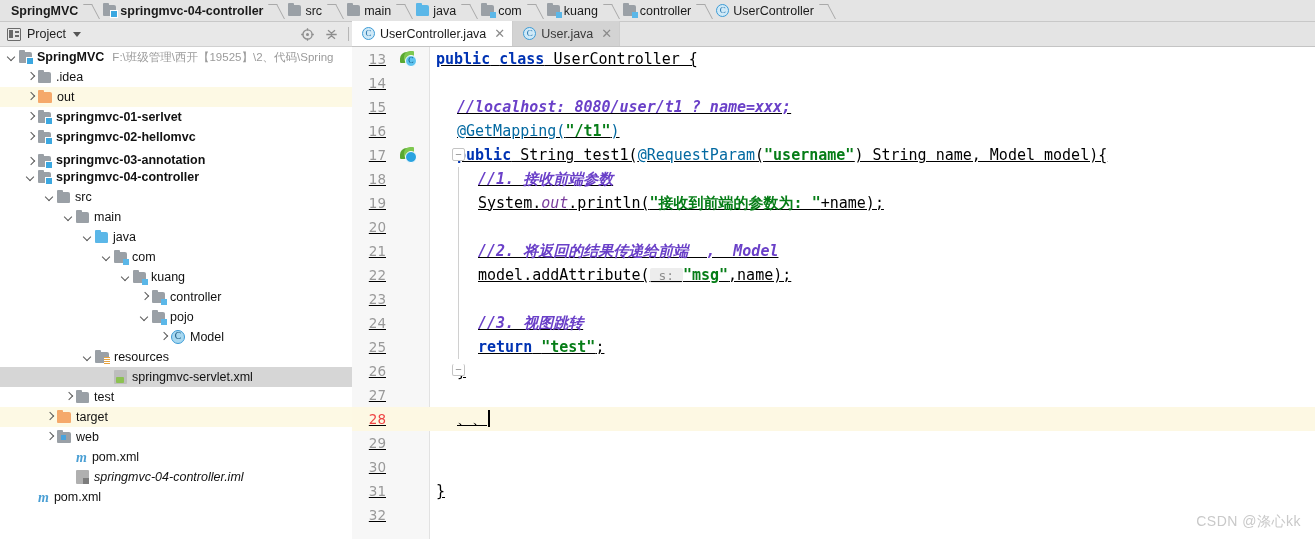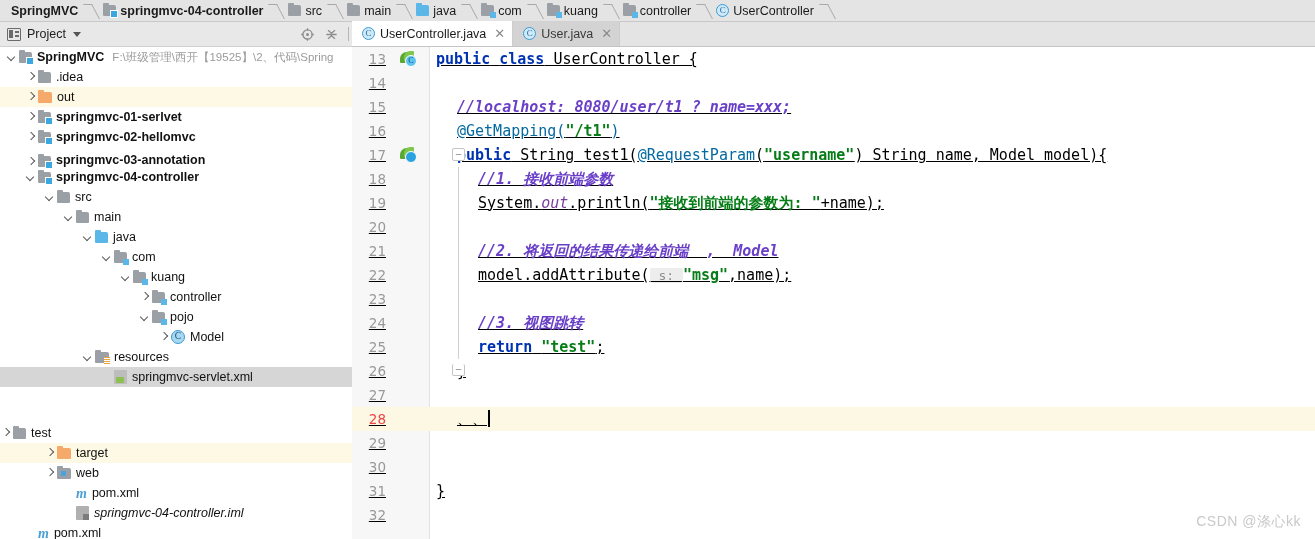--- a/index.html
+++ b/index.html
@@ -369,21 +369,21 @@
         <div class="trow" style="padding-left: 82px;">
           <span class="arrow down"></span>
           <span class="ic tico ic-folder-res"></span>
           <span class="tlabel">resources</span>
         </div>
         <div class="trow hl-selected" style="padding-left: 101px;">
           <span class="arrow"></span>
           <span class="ic tico ic-xmlfile"></span>
           <span class="tlabel">springmvc-servlet.xml</span>
         </div>
-        <div class="trow" style=" margin-top: 36px;">
+        <div class="trow" style="padding-left: 63px;">
           <span class="arrow right"></span>
           <span class="ic tico ic-folder"></span>
           <span class="tlabel">test</span>
         </div>
         <div class="trow hl-excluded" style="padding-left: 44px;">
           <span class="arrow right"></span>
           <span class="ic tico ic-folder-orange"></span>
           <span class="tlabel">target</span>
         </div>
         <div class="trow" style="padding-left: 44px;">

